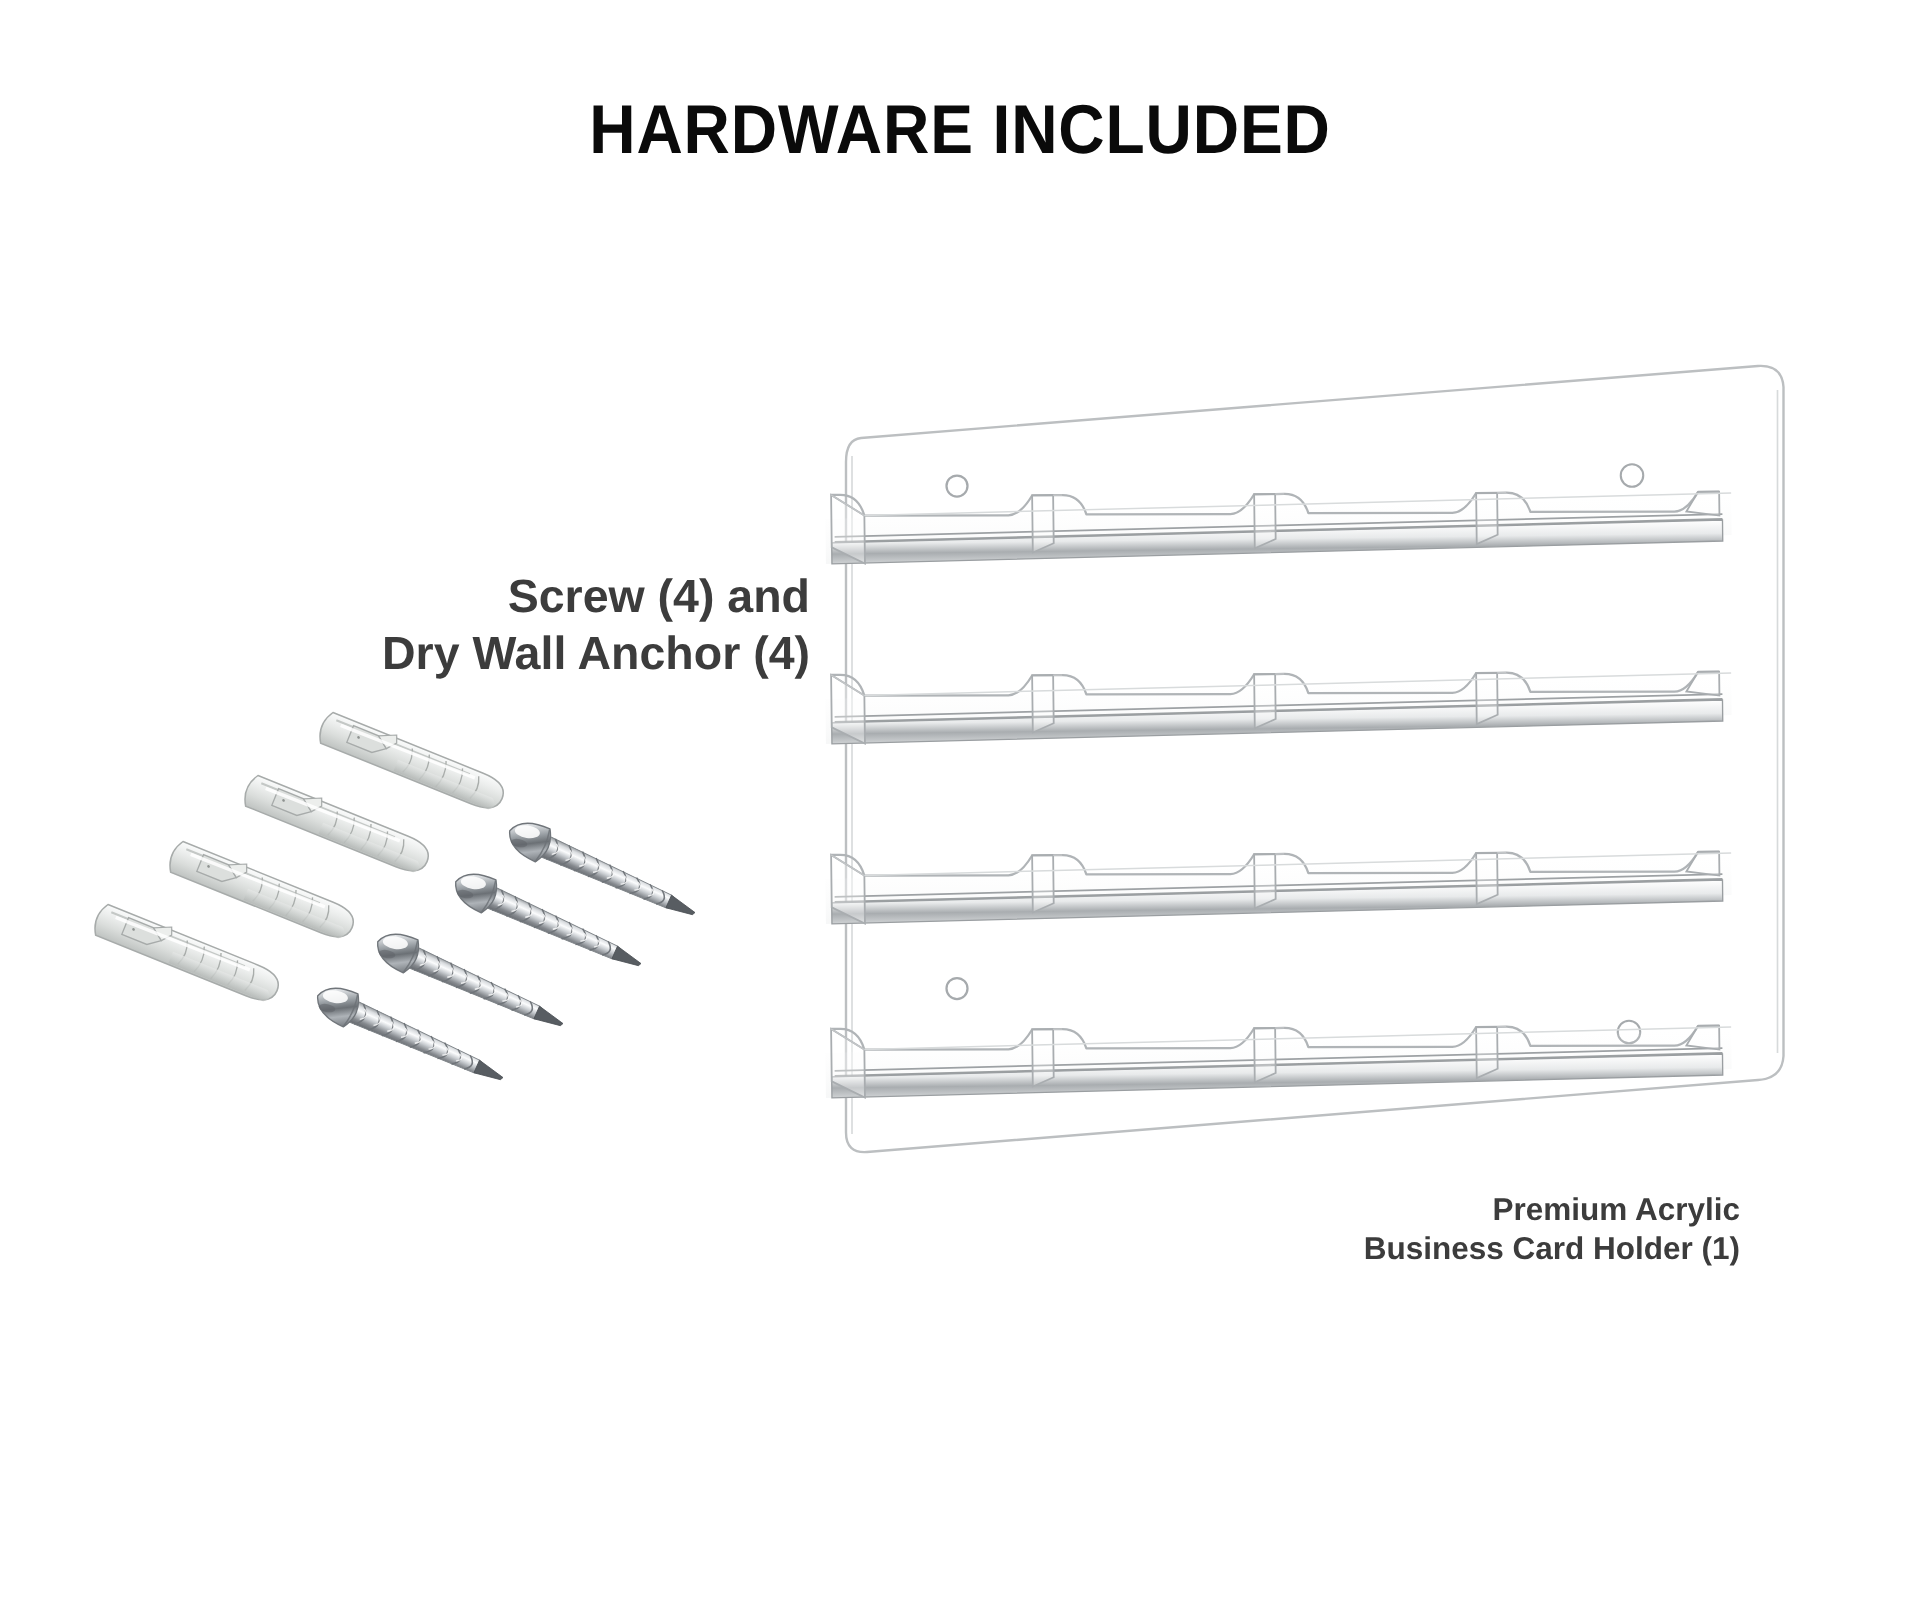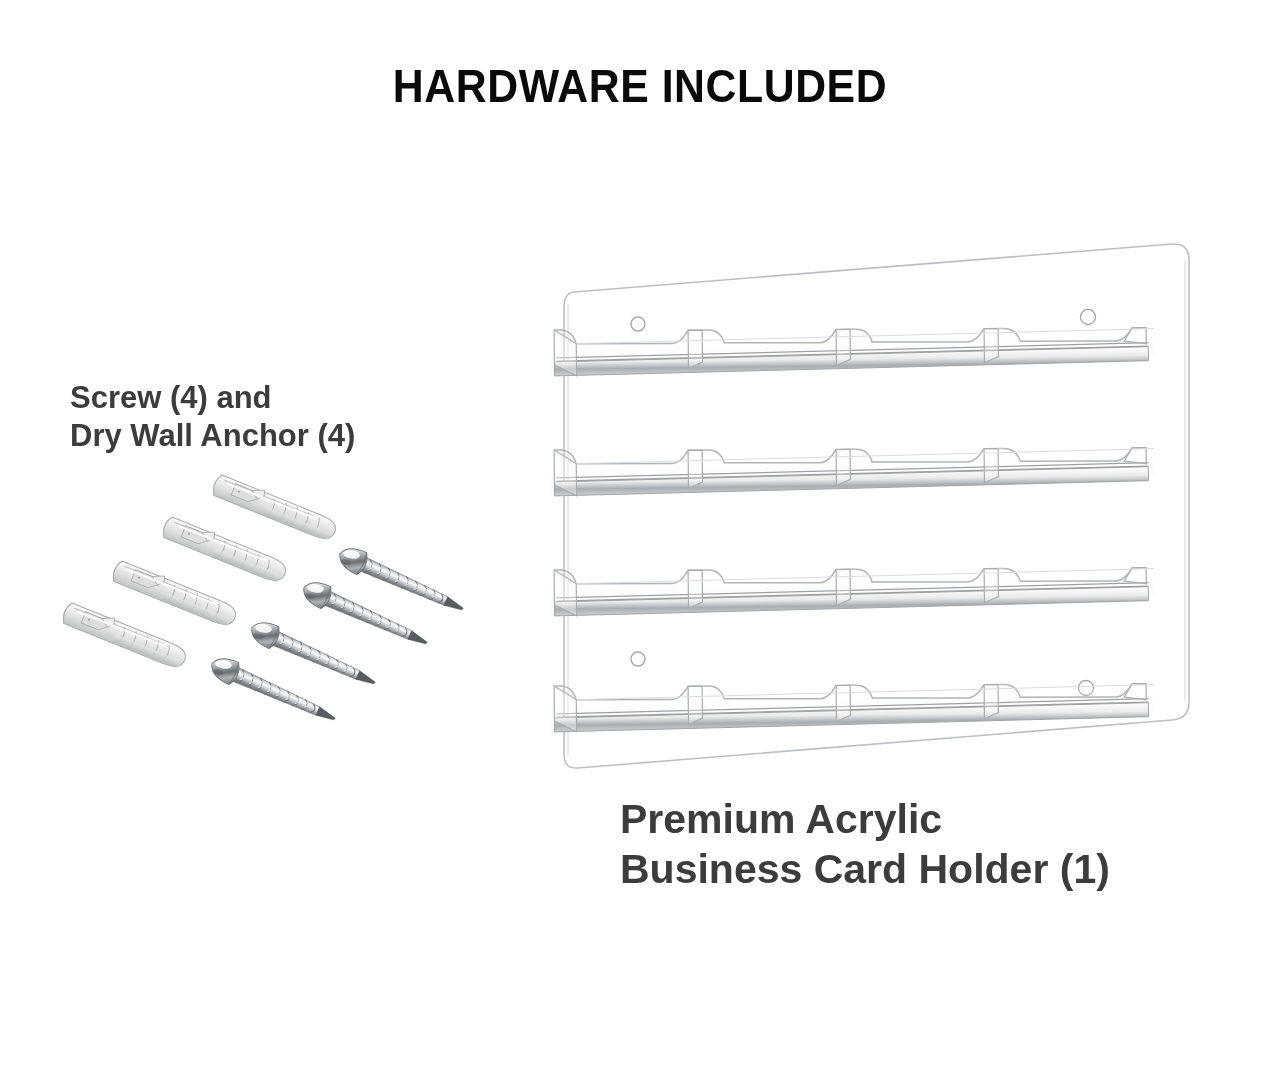--- a/index.html
+++ b/index.html
@@ -23,34 +23,34 @@
     letter-spacing:0.6px;
     color:#0a0a0a;
     font-family:"Liberation Sans", sans-serif;
     transform:scaleX(0.93);
     transform-origin:center top;
   }
 
   
   .caption{
     position:absolute;
-    text-align:left;
+    text-align:right;
     font-weight:bold;
     color:#3c3c3c;
     line-height:1.22;
     font-family:"Liberation Sans", sans-serif;
     white-space:pre-line;
   }
   .caption.left{
     left:70px; top:348px; width:470px;
     font-size:31px;
   }
   .caption.right{
     left:620px; top:763px; width:540px;
-    font-size:41px;
+    font-size:21px;
   }
 
   
   .art{position:absolute;}
   #hardware-art{left:70px;top:430px;width:440px;height:270px;}
   #holder-art{left:520px;top:185px;width:700px;height:580px;}
   svg{display:block;overflow:visible;}
 </style>
 </head>
 <body style="background: rgb(255, 255, 255);">

